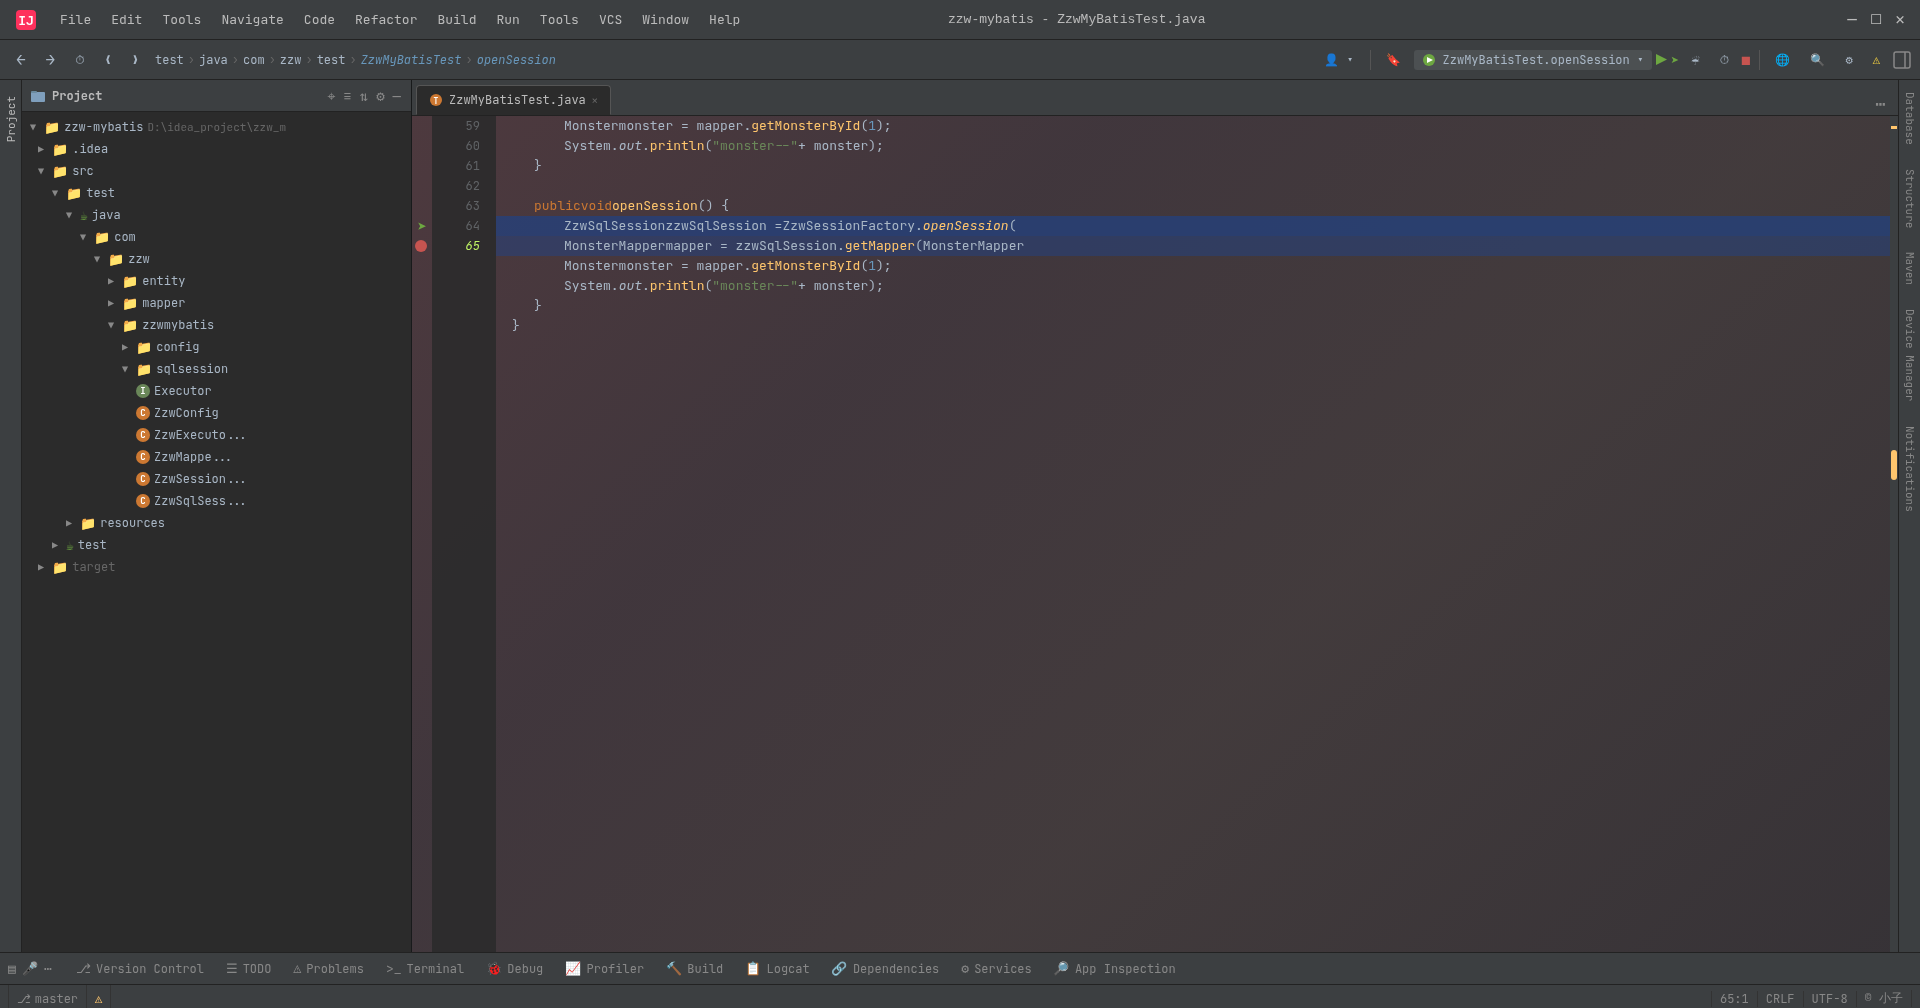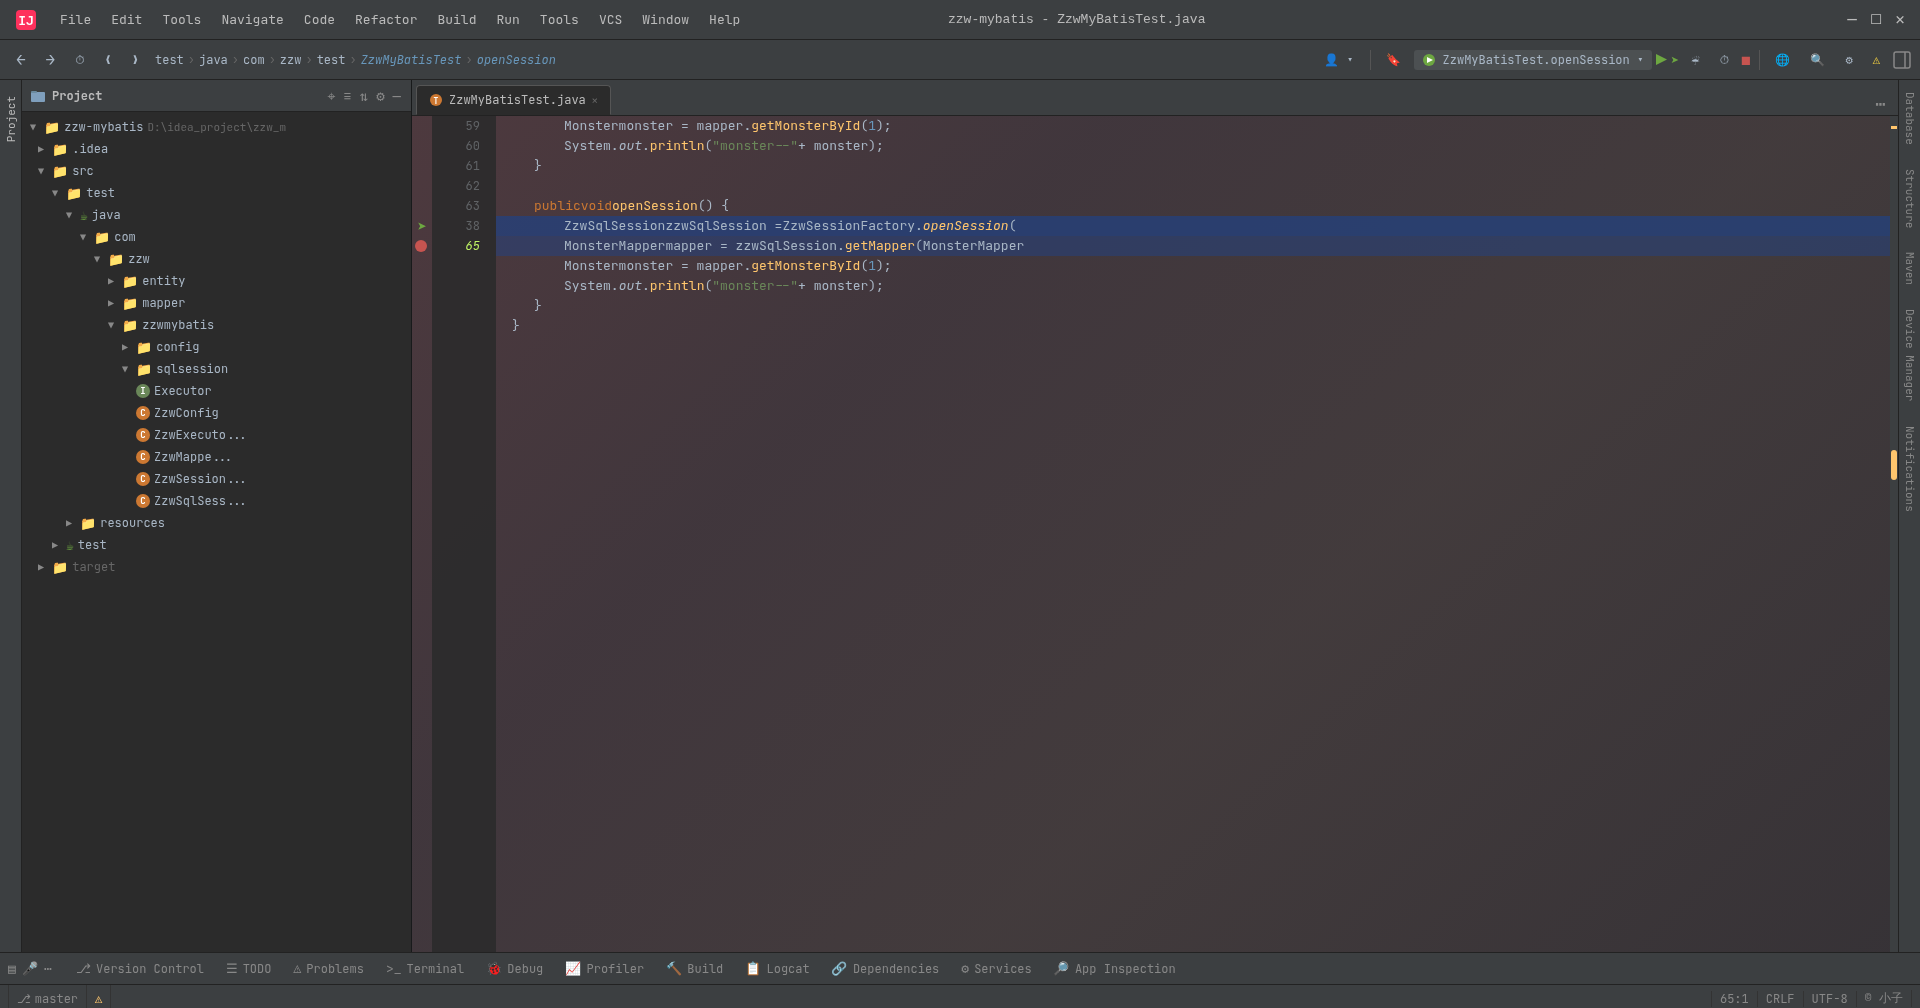--- a/index.html
+++ b/index.html
@@ -681,21 +681,21 @@
           <div class="breakpoint-dot"></div>
         </div>
       </div>
 
       <div id="line-numbers">
         <div class="line-num">59</div>
         <div class="line-num">60</div>
         <div class="line-num">61</div>
         <div class="line-num">62</div>
         <div class="line-num">63</div>
-        <div class="line-num">38</div>
+        <div class="line-num">64</div>
         <div class="line-num current">65</div>
         <div class="line-num"></div>
         <div class="line-num"></div>
         <div class="line-num"></div>
         <div class="line-num"></div>
         <div class="line-num"></div>
       </div>
 
       <div id="code-content">
 

